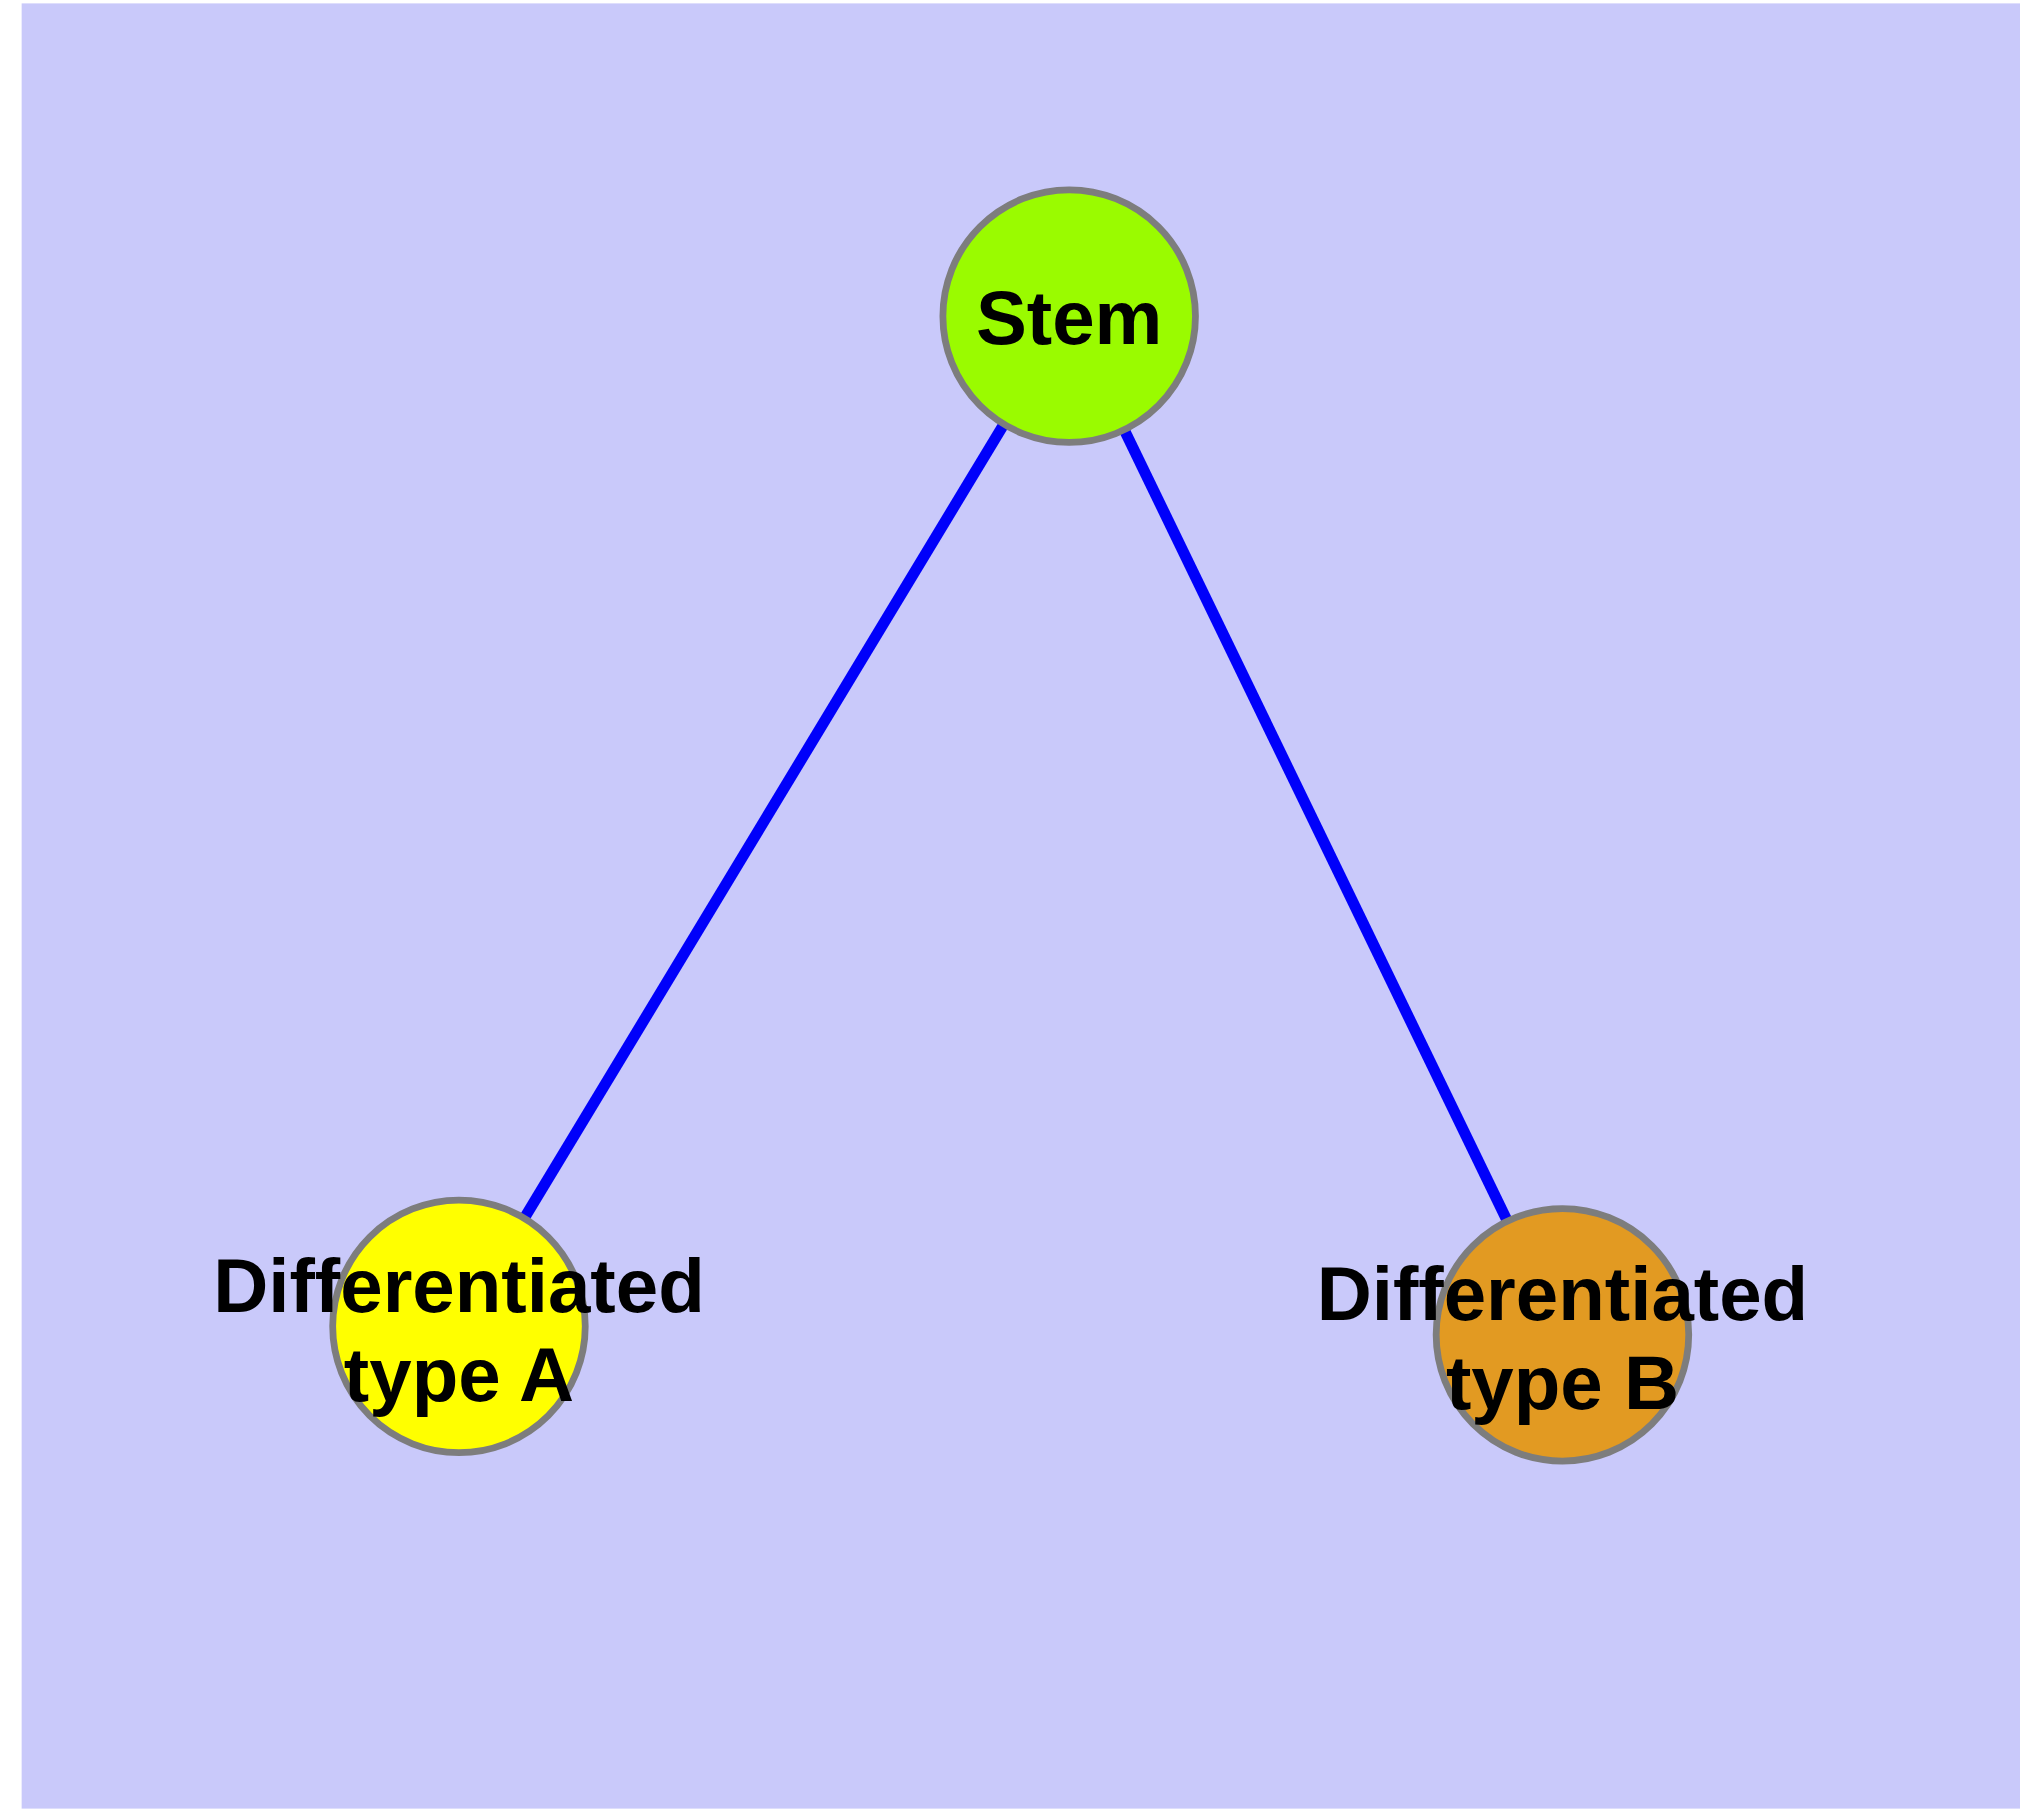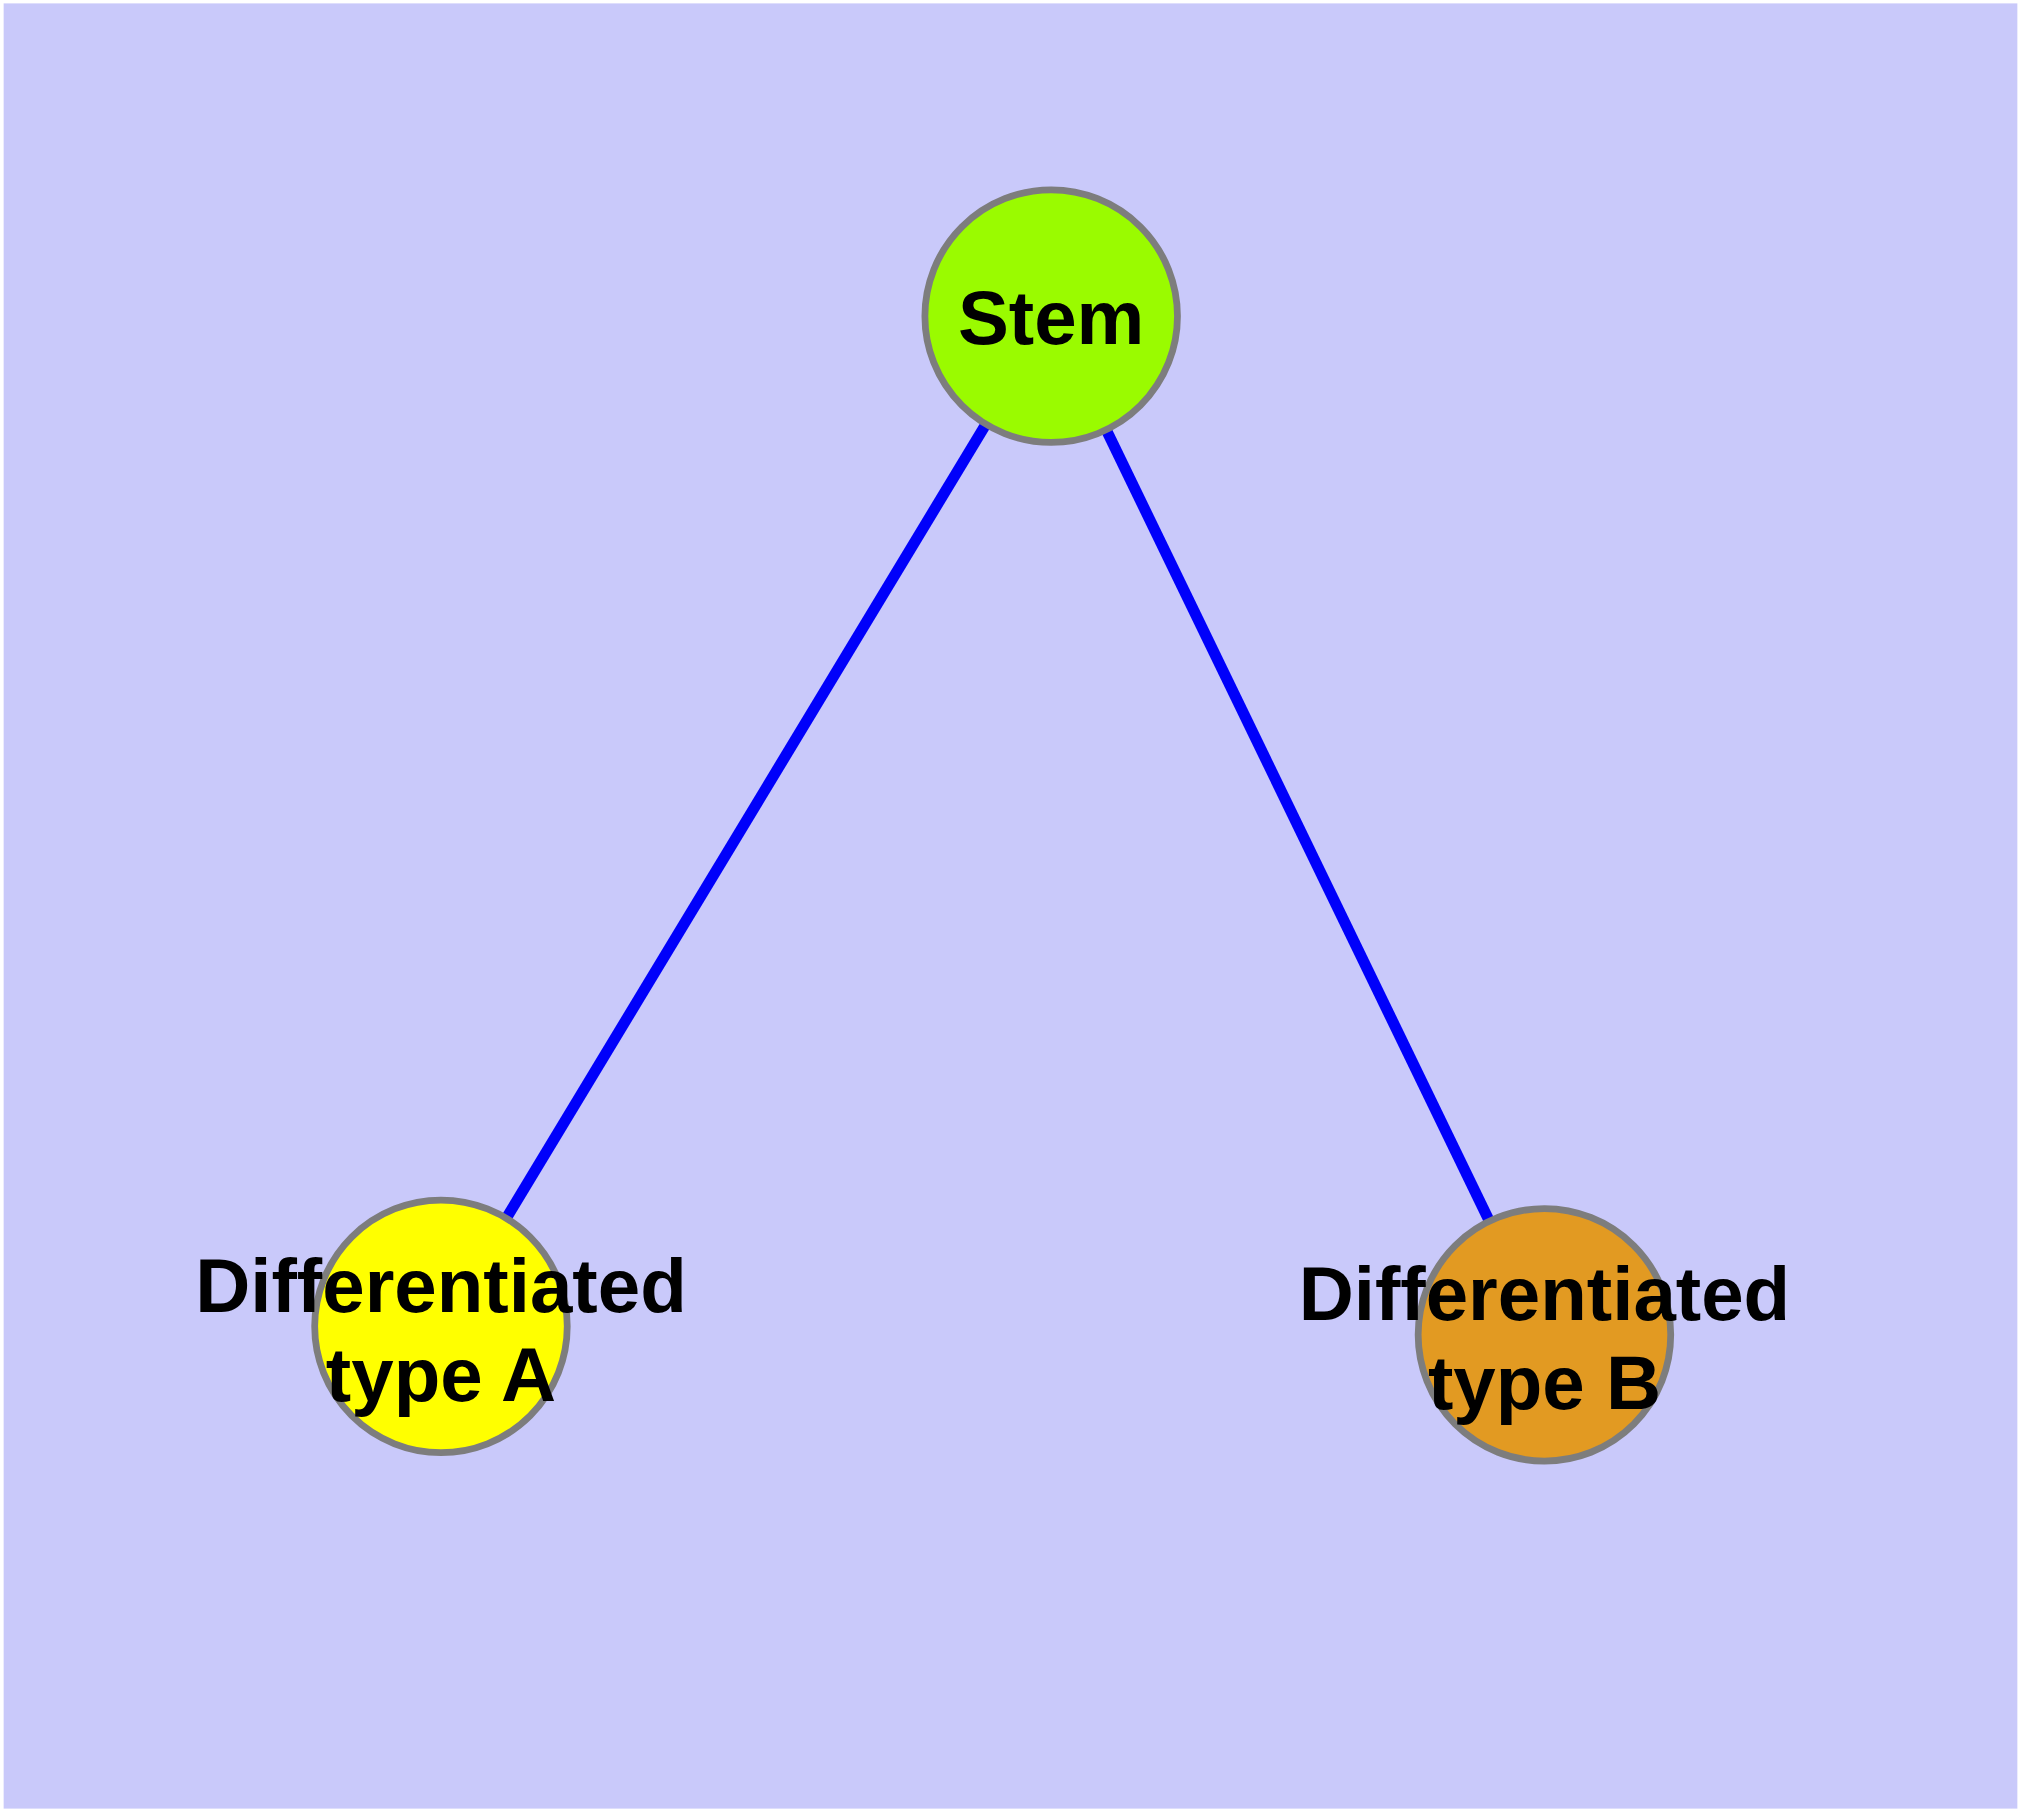--- a/index.html
+++ b/index.html
@@ -9,20 +9,21 @@
     width: 2021px;
     height: 1812px;
     overflow: hidden;
     font-family: "Liberation Sans", sans-serif;
   }
   .diagram-wrap {
     position: absolute;
     left: 0; top: 0;
     width: 1738px;
     height: 1812px;
+    padding-left: 18px;
   }
   svg { display: block; }
   .edge {
     stroke-width: 13px;
     stroke-linecap: butt;
   }
   .node-circle {
     stroke-width: 8px;
   }
   .node-label {

